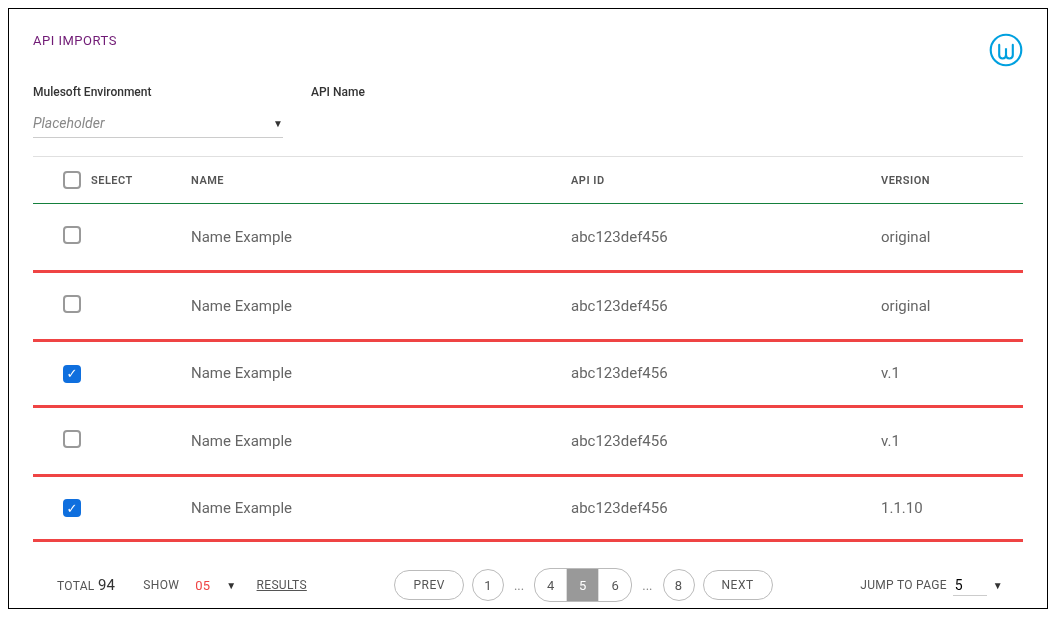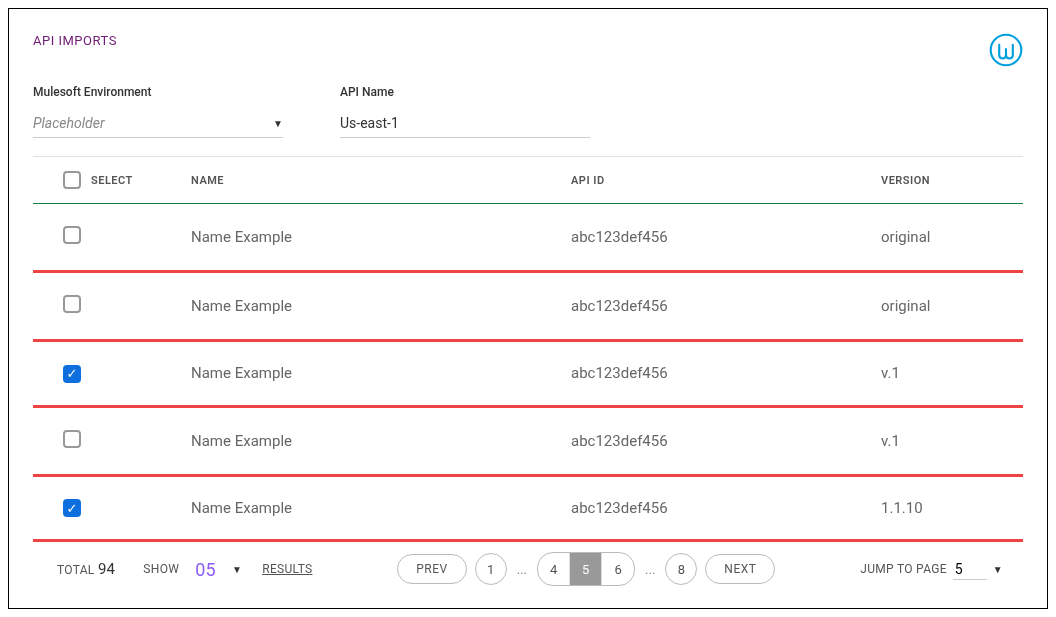--- a/index.html
+++ b/index.html
@@ -1,43 +1,43 @@
 <!DOCTYPE html>
 <html><head>
   <meta charset="utf-8">
   <style>
     * { box-sizing: border-box; margin: 0; padding: 0; }
     body { font-family: -apple-system, BlinkMacSystemFont, "Segoe UI", Roboto, Arial, sans-serif; background: #fff; padding: 8px; }
     .container { border: 1px solid #000; width: 1040px; height: 601px; padding: 24px 24px 16px 24px; position: relative; }
     .header-row { display: flex; justify-content: space-between; align-items: flex-start; }
     .page-title { font-size: 13px; font-weight: 400; color: #701a75; letter-spacing: 0.5px; }
     .logo { width: 34px; height: 34px; }
-    .filters { display: flex; gap: 57px; margin-top: 18px; margin-bottom: 18px; }
+    .filters { display: flex; gap: 28px; margin-top: 18px; margin-bottom: 18px; }
     .filter-group { display: flex; flex-direction: column; }
     .filter-label { font-size: 12px; color: #333; margin-bottom: 10px; font-weight: 500; }
     .dropdown { width: 250px; border: none; border-bottom: 1px solid #ccc; padding: 6px 0; font-size: 14px; display: flex; justify-content: space-between; align-items: center; cursor: pointer; }
     .dropdown-placeholder { color: #888; font-style: italic; }
     .caret-down { font-size: 10px; color: #333; }
     .text-input { width: 250px; border: none; border-bottom: 1px solid #ccc; padding: 6px 0; font-size: 14px; color: #333; outline: none; font-family: inherit; }
     .table { width: 100%; border-collapse: collapse; }
     .table th { text-align: left; font-size: 11px; font-weight: 600; color: #555; letter-spacing: 0.5px; padding: 14px 8px; border-top: 1px solid #e0e0e0; border-bottom: 1px solid #15803d; }
     .table td { padding: 22px 8px; border-bottom: 3px solid #ef4444; font-size: 15px; color: #666; }
     .col-select { width: 150px; padding-left: 30px !important; }
     .col-name { width: 380px; }
     .col-apiid { width: 310px; }
     .col-version { }
     .checkbox { width: 18px; height: 18px; border: 2px solid #999; border-radius: 4px; display: inline-flex; align-items: center; justify-content: center; cursor: pointer; background: #fff; }
     .checkbox.checked { background: #0F6FDE; border-color: #0F6FDE; }
     .check-icon { color: #fff; font-size: 13px; line-height: 1; }
     .th-select-wrap { display: flex; align-items: center; gap: 10px; }
-    .footer { display: flex; align-items: center; justify-content: space-between; margin-top: 10px; padding: 0 20px 0 24px; }
+    .footer { display: flex; align-items: center; justify-content: space-between; margin-top: 26px; padding: 0 20px 0 24px; }
     .footer-left { display: flex; align-items: center; gap: 28px; font-size: 12px; color: #555; letter-spacing: 0.3px; }
     .total-val { font-size: 15px; color: #333; font-weight: 400; }
     .show-group { display: flex; align-items: center; gap: 16px; }
-    .show-val { font-size: 18px; color: #8b5cf6; }
+    .show-val { font-size: 13px; color: #ef4444; }
     .footer-right { display: flex; align-items: center; gap: 6px; font-size: 12px; color: #555; letter-spacing: 0.3px; }
     .jump-input { width: 34px; border: none; border-bottom: 1px solid #ccc; padding: 2px 2px; font-size: 14px; text-align: left; outline: none; font-family: inherit; }
     .pagination { display: flex; align-items: center; gap: 8px; }
     .page-pill { border: 1px solid #bbb; border-radius: 16px; padding: 7px 18px; font-size: 12px; color: #555; letter-spacing: 0.5px; cursor: pointer; background: #fff; }
     .page-circle { width: 32px; height: 32px; border: 1px solid #bbb; border-radius: 50%; display: flex; align-items: center; justify-content: center; font-size: 13px; color: #555; cursor: pointer; background: #fff; }
     .page-group { display: flex; border: 1px solid #bbb; border-radius: 16px; overflow: hidden; }
     .page-group-item { width: 32px; height: 32px; display: flex; align-items: center; justify-content: center; font-size: 13px; color: #555; cursor: pointer; border-right: 1px solid #ddd; }
     .page-group-item:last-child { border-right: none; }
     .page-group-item.active { background: #999; color: #fff; }
     .ellipsis { color: #888; font-size: 13px; padding: 0 2px; }
@@ -57,21 +57,20 @@
   <div class="filters">
     <div class="filter-group">
       <span class="filter-label">Mulesoft Environment</span>
       <div class="dropdown">
         <span class="dropdown-placeholder">Placeholder</span>
         <span class="caret-down">▼</span>
       </div>
     </div>
     <div class="filter-group">
       <span class="filter-label">API Name</span>
-      <input class="text-input" value="Us-east-1" style="">
     </div>
   </div>
 
   <table class="table">
     <thead>
       <tr>
         <th class="col-select">
           <div class="th-select-wrap">
             <span class="checkbox"></span>
             <span>SELECT</span>

